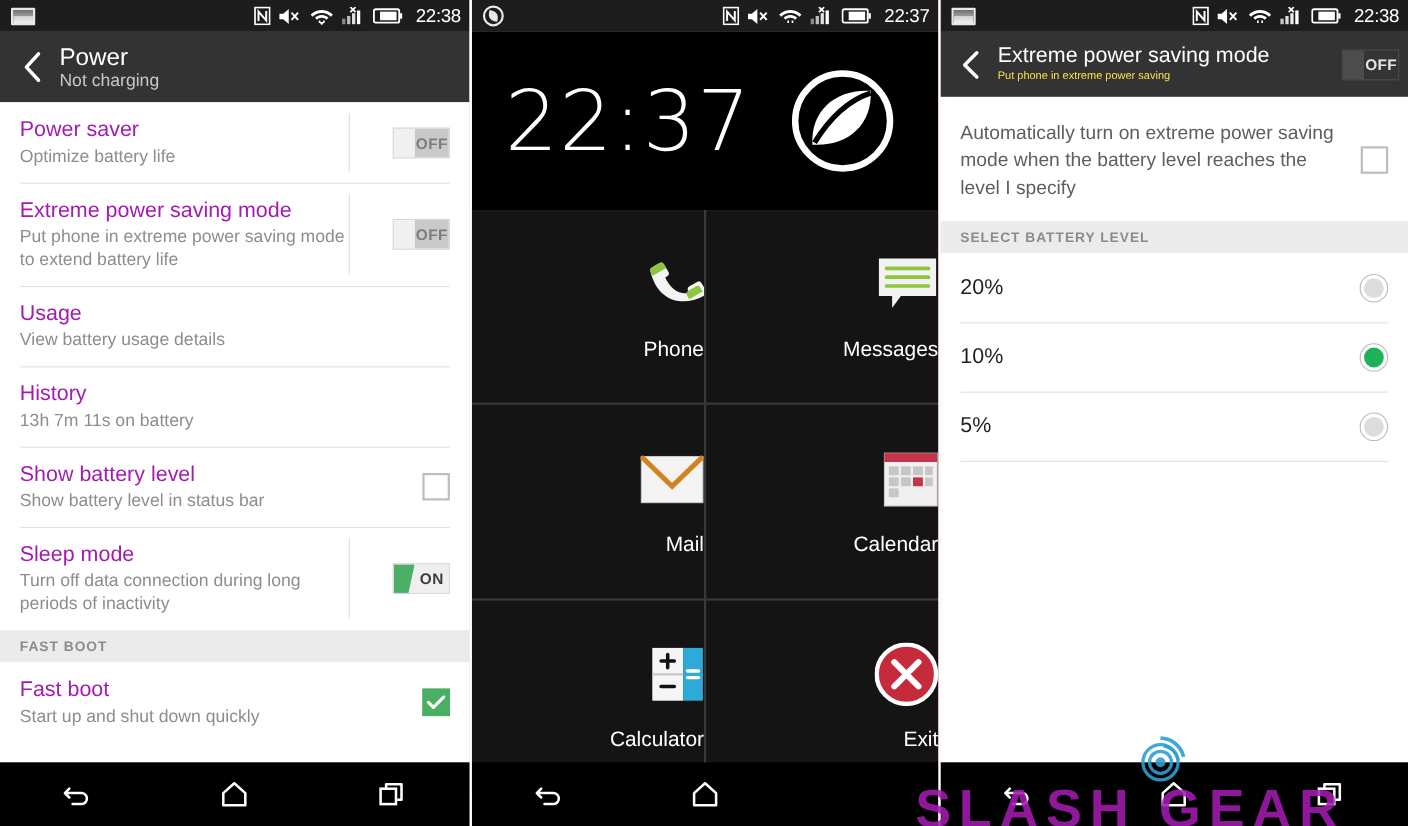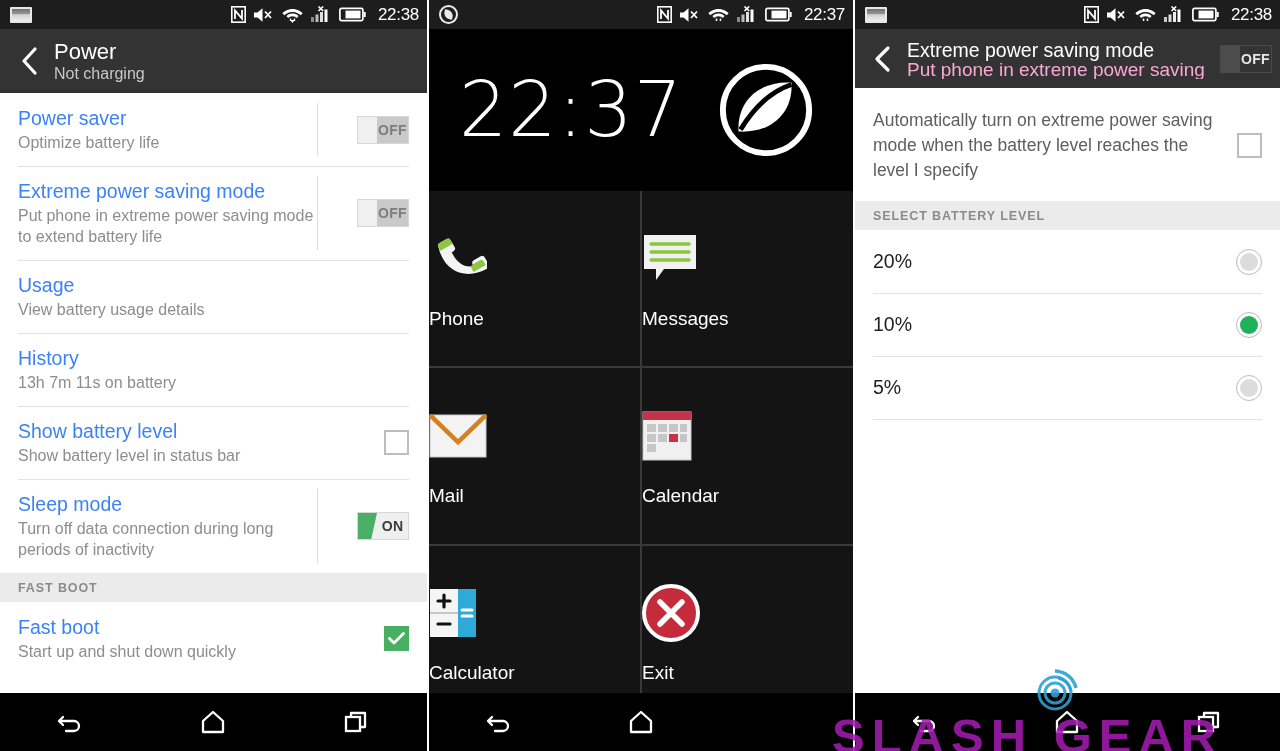--- a/index.html
+++ b/index.html
@@ -32,30 +32,30 @@
   .actionbar{ background:#333333; color:#fff; display:flex; align-items:center;
               height:64px; padding:12px 12px; }
   .back-chevron{ width:34px; display:flex; justify-content:center; align-items:center; }
   .ab-text{ margin-left:8px; flex:1; min-width:0; }
   .ab-title{ font-size:22px; line-height:24px; font-weight:400; color:#fff; white-space:nowrap;}
   .ab-sub{ font-size:16px; line-height:19px; color:#c8c8c8; white-space:nowrap; }
 
   .actionbar3{ background:#333333; color:#fff; display:flex; align-items:center;
                height:59px; padding:0 8px 0 10px; }
   .ab3-title{ font-size:19.5px; line-height:22px; font-weight:400; color:#fff; white-space:nowrap;}
-  .ab3-sub{ font-size:19px; line-height:18px; color:#f9a8d4; white-space:nowrap;
+  .ab3-sub{ font-size:10px; line-height:18px; color:#fde047; white-space:nowrap;
             overflow:hidden; }
 
   
   .list{ background:#fff; }
   .row{ display:flex; align-items:center; padding:0 18px; position:relative; }
   .row + .row::before{ content:""; position:absolute; left:18px; right:18px; top:0;
                        height:1px; background:#e2e2e2; }
   .row-txt{ flex:1; padding:13px 0 13px 0; min-width:0; }
-  .row-title{ font-size:19.5px; line-height:25px; color:#3b82f6; font-weight:400; }
+  .row-title{ font-size:19.5px; line-height:25px; color:#a21caf; font-weight:400; }
   .row-sub{ font-size:16px; line-height:21px; color:#8d8d8d; margin-top:1px; }
   .row-ctrl{ width:92px; display:flex; justify-content:flex-end; align-items:center;
              align-self:stretch; padding-left:12px; }
   .row-ctrl.with-divider{ border-left:1px solid #dcdcdc; margin:10px 0 10px 0; }
 
   
   .toggle{ width:52px; height:28px; display:flex; align-items:stretch;
            font-size:14px; font-weight:700; letter-spacing:.3px; overflow:hidden;
            border:1px solid #d7d7d7;}
   .toggle .knob{ width:19px; }
@@ -86,21 +86,21 @@
   .navbtn{ width:70px; display:flex; align-items:center; justify-content:center; }
 
   
   .eps-clock{ height:162px; display:flex; align-items:center; justify-content:space-between;
               padding:0 38px 0 30px; background:#000; }
   .eps-time{ font-size:76px; color:#fff; font-weight:300; letter-spacing:1px;
              font-family:"DejaVu Sans", sans-serif; line-height:78px;}
   .eps-grid{ display:grid; grid-template-columns:1fr 1fr; background:#3a3a3a; gap:2px;
              height:530px; }
   .eps-cell{ background:#141414; display:flex; flex-direction:column;
-             align-items:flex-start; justify-content:center; gap:18px; }
+             align-items:flex-end; justify-content:center; gap:18px; }
   .eps-label{ color:#fff; font-size:19px; }
   .eps-iconbox{ height:62px; display:flex; align-items:center; justify-content:center; }
 
   
   .auto-row{ display:flex; align-items:center; padding:20px 18px 18px 18px; }
   .auto-txt{ flex:1; font-size:17.5px; line-height:25px; color:#5e5e5e; padding-right:14px; }
   .lvl-row{ display:flex; align-items:center; padding:0 18px; position:relative; }
   .lvl-row + .lvl-row::before{ content:""; position:absolute; left:18px; right:18px; top:0;
                                height:1px; background:#e2e2e2; }
   .lvl-label{ flex:1; font-size:19.5px; color:#1f1f1f; padding:20px 0; }

